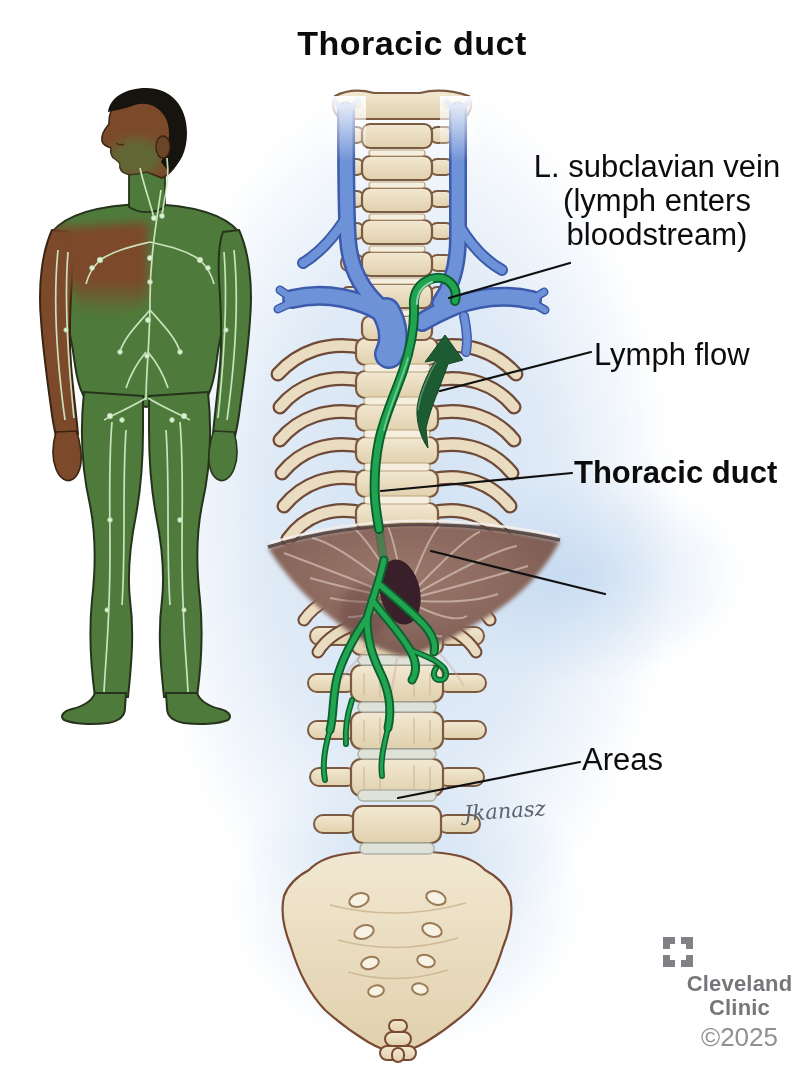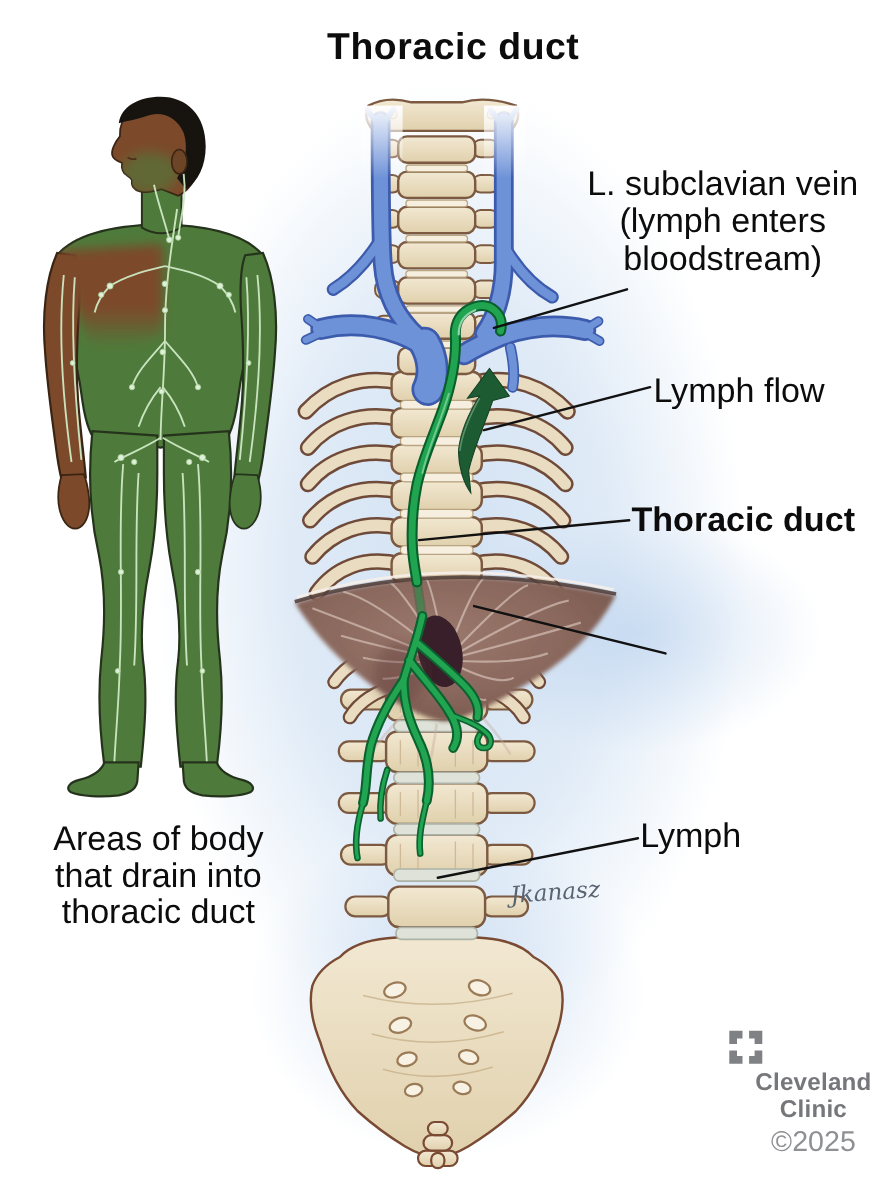--- a/index.html
+++ b/index.html
@@ -429,25 +429,22 @@
   </g>
 </svg>
 
 <div class="txt title">Thoracic duct</div>
 
 <div class="txt lbl lymphflow">Lymph flow</div>
 <div class="txt lbl center subclavian">L. subclavian vein
 (lymph enters
 bloodstream)</div>
 <div class="txt lbl bold thoracicduct">Thoracic duct</div>
-<div class="txt lbl spinelbl">Lymph</div>
-
-<div class="txt caption">Areas of body
-that drain into
-thoracic duct</div>
+<div class="txt lbl spinelbl">Areas</div>
+
 
 <div class="txt signature">Jkanasz</div>
 
 <div class="cc">
   <div class="mark">
     <svg width="32" height="32" viewBox="0 0 32 32">
       <g fill="#808184">
         <path d="M1,1 h12 v7 h-5 v5 h-7 z"></path>
         <path d="M19,1 h12 v12 h-7 v-5 h-5 z"></path>
         <path d="M1,19 h7 v5 h5 v7 h-12 z"></path>

